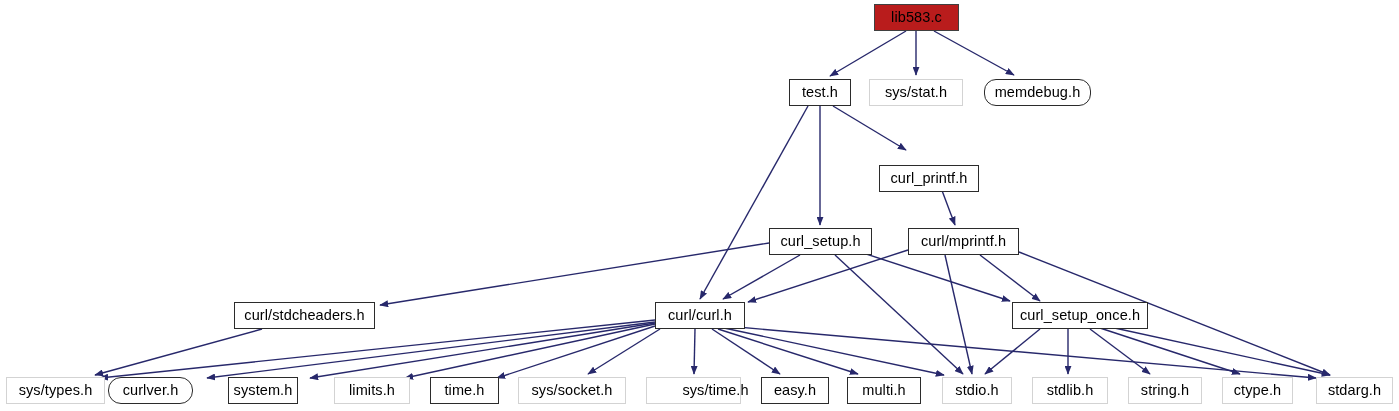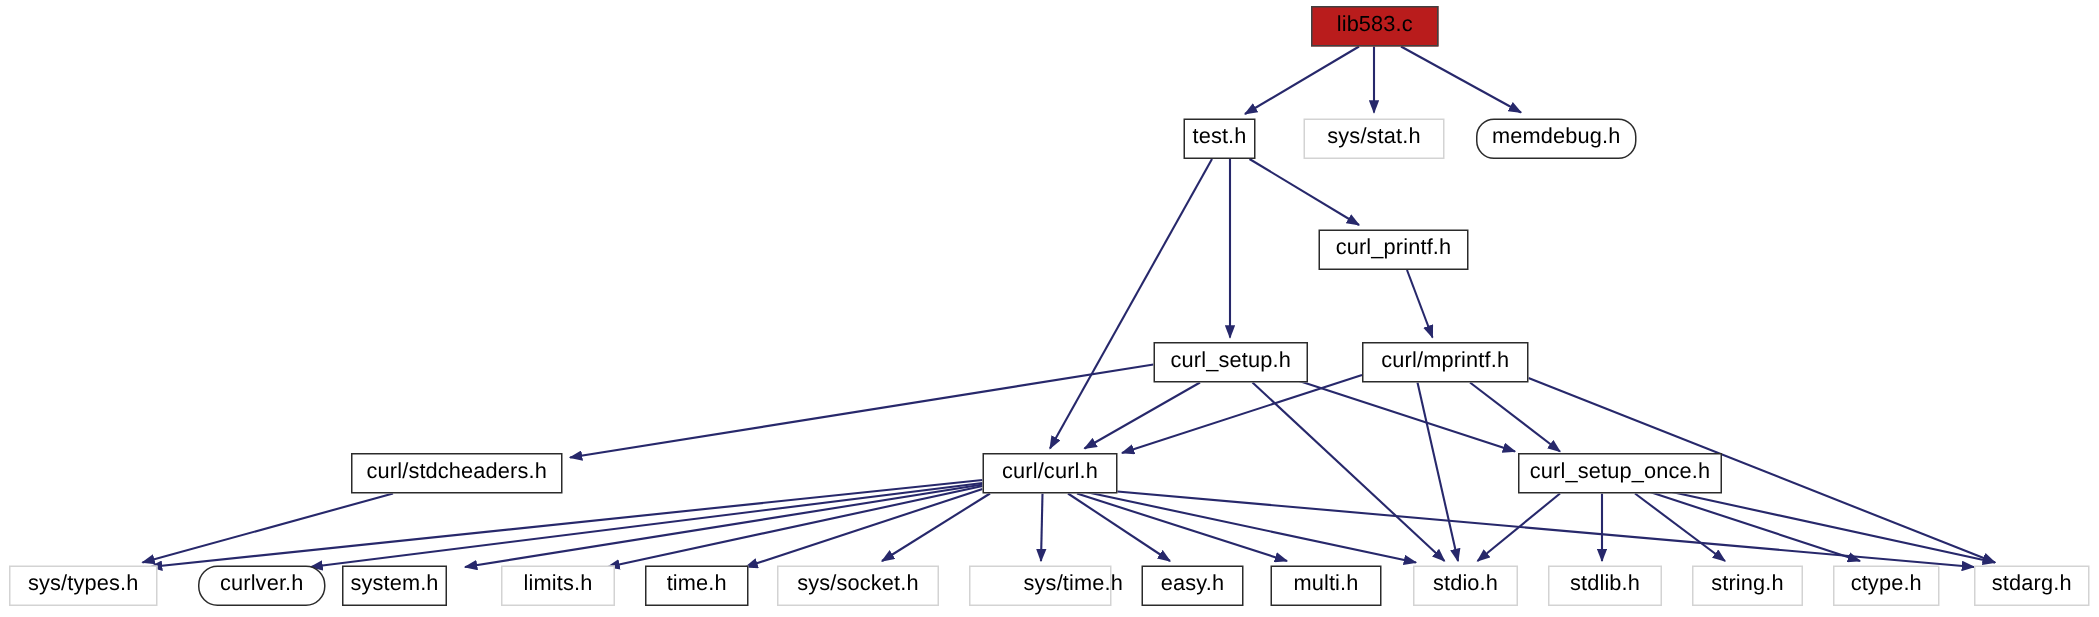--- a/index.html
+++ b/index.html
@@ -95,51 +95,51 @@
         <path d="M 1100,328 L 1240,374" stroke="#27286b" stroke-width="1.4" fill="none" marker-end="url(#arrowhead)"></path>
         <path d="M 1110,327 L 1330,375" stroke="#27286b" stroke-width="1.4" fill="none" marker-end="url(#arrowhead)"></path>
         <path d="M 262,329 L 95,375" stroke="#27286b" stroke-width="1.4" fill="none" marker-end="url(#arrowhead)"></path>
       </g>
   </svg>
 
   <div id="nodes">
       <div class="node root" style="left: 874px; top: 4px; width: 85px;">
         <span class="node-label">lib583.c</span>
       </div>
-      <div class="node strong" style="left: 789px; top: 79px; width: 48px;">
+      <div class="node strong" style="left: 789px; top: 79px; width: 62px;">
         <span class="node-label">test.h</span>
       </div>
       <div class="node " style="left: 869px; top: 79px; width: 94px;">
         <span class="node-label">sys/stat.h</span>
       </div>
       <div class="node strong" style="left: 984px; top: 79px; width: 107px; border-radius: 12px;">
         <span class="node-label">memdebug.h</span>
       </div>
-      <div class="node strong" style="left: 879px; top: 153px; width: 100px;">
+      <div class="node strong" style="left: 879px; top: 165px; width: 100px;">
         <span class="node-label">curl_printf.h</span>
       </div>
       <div class="node strong" style="left: 769px; top: 228px; width: 103px;">
         <span class="node-label">curl_setup.h</span>
       </div>
       <div class="node strong" style="left: 908px; top: 228px; width: 111px;">
         <span class="node-label">curl/mprintf.h</span>
       </div>
       <div class="node strong" style="left: 234px; top: 302px; width: 141px;">
         <span class="node-label">curl/stdcheaders.h</span>
       </div>
       <div class="node strong" style="left: 655px; top: 302px; width: 90px;">
         <span class="node-label">curl/curl.h</span>
       </div>
       <div class="node strong" style="left: 1012px; top: 302px; width: 136px;">
         <span class="node-label">curl_setup_once.h</span>
       </div>
       <div class="node " style="left: 6px; top: 377px; width: 99px;">
         <span class="node-label">sys/types.h</span>
       </div>
-      <div class="node strong" style="left: 132px; top: 377px; width: 85px; border-radius: 13px;">
+      <div class="node strong" style="left: 108px; top: 377px; width: 85px; border-radius: 13px;">
         <span class="node-label">curlver.h</span>
       </div>
       <div class="node strong" style="left: 228px; top: 377px; width: 70px;">
         <span class="node-label">system.h</span>
       </div>
       <div class="node " style="left: 334px; top: 377px; width: 76px;">
         <span class="node-label">limits.h</span>
       </div>
       <div class="node strong" style="left: 430px; top: 377px; width: 69px;">
         <span class="node-label">time.h</span>

